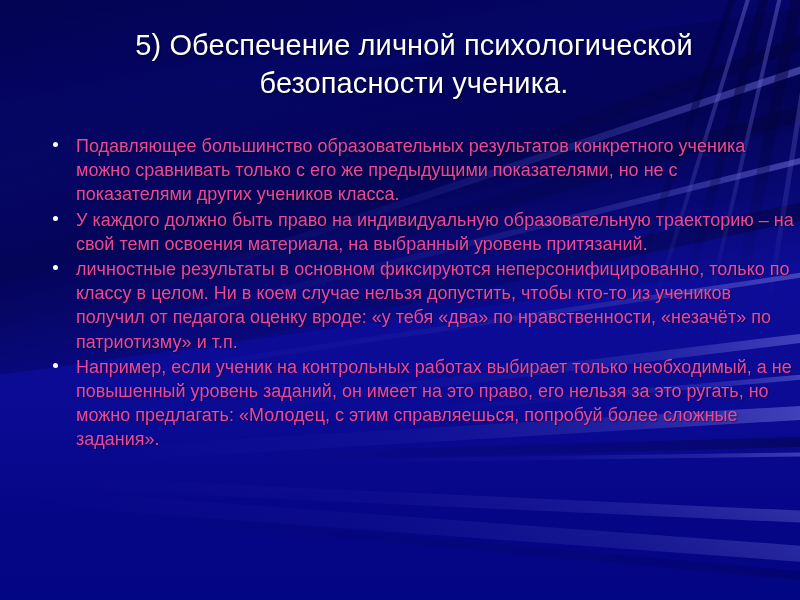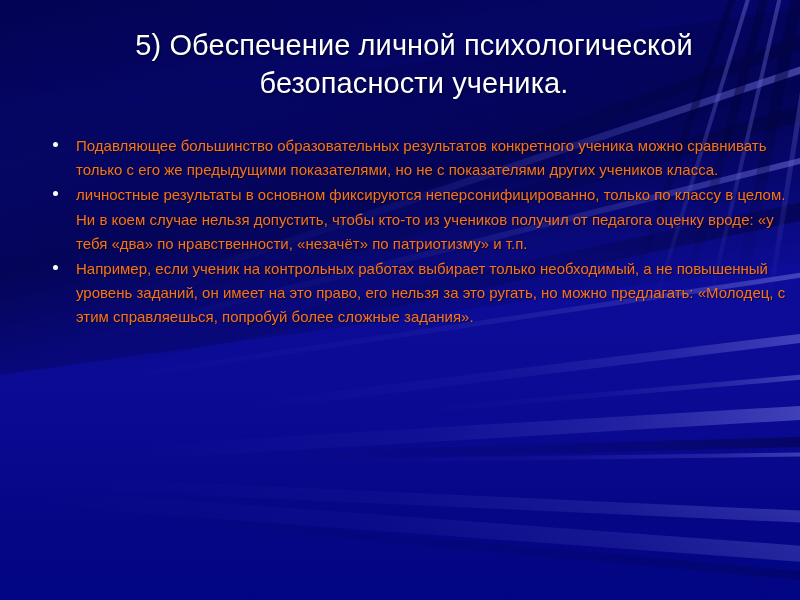--- a/index.html
+++ b/index.html
@@ -131,22 +131,22 @@
     left: 48px;
     right: 34px;
     top: 134px;
     margin: 0;
     padding: 0;
     list-style: none;
   }
   .bullet-item {
     position: relative;
     padding-left: 28px;
-    color: #f97316;
-    font-size: 15px;
+    color: #ec4899;
+    font-size: 18px;
     line-height: 24.2px;
     margin: 0 0 1px 0;
     text-shadow: 1px 1px 1px rgba(0,0,0,0.5);
   }
   .bullet-item .dot {
     position: absolute;
     left: 5px;
     top: 8px;
     width: 5px;
     height: 5px;
@@ -194,20 +194,24 @@
 
     <div class="slide-title">5) Обеспечение личной психологической безопасности ученика.</div>
 
     <ul class="body-list">
 
       <li class="bullet-item">
         <span class="dot"></span>
         <span>Подавляющее большинство образовательных результатов конкретного ученика можно сравнивать только с его же предыдущими показателями, но не с показателями других учеников класса.</span>
       </li>
 
+      <li class="bullet-item">
+        <span class="dot"></span>
+        <span>У каждого должно быть право на индивидуальную образовательную траекторию – на свой темп освоения материала, на выбранный уровень притязаний.</span>
+      </li>
 
       <li class="bullet-item">
         <span class="dot"></span>
         <span>личностные результаты в основном фиксируются неперсонифицированно, только по классу в целом. Ни в коем случае нельзя допустить, чтобы кто-то из учеников получил от педагога оценку вроде: «у тебя «два» по нравственности, «незачёт» по патриотизму» и т.п.</span>
       </li>
 
       <li class="bullet-item">
         <span class="dot"></span>
         <span>Например, если ученик на контрольных работах выбирает только необходимый, а не повышенный уровень заданий, он имеет на это право, его нельзя за это ругать, но можно предлагать: «Молодец, с этим справляешься, попробуй более сложные задания».</span>
       </li>

